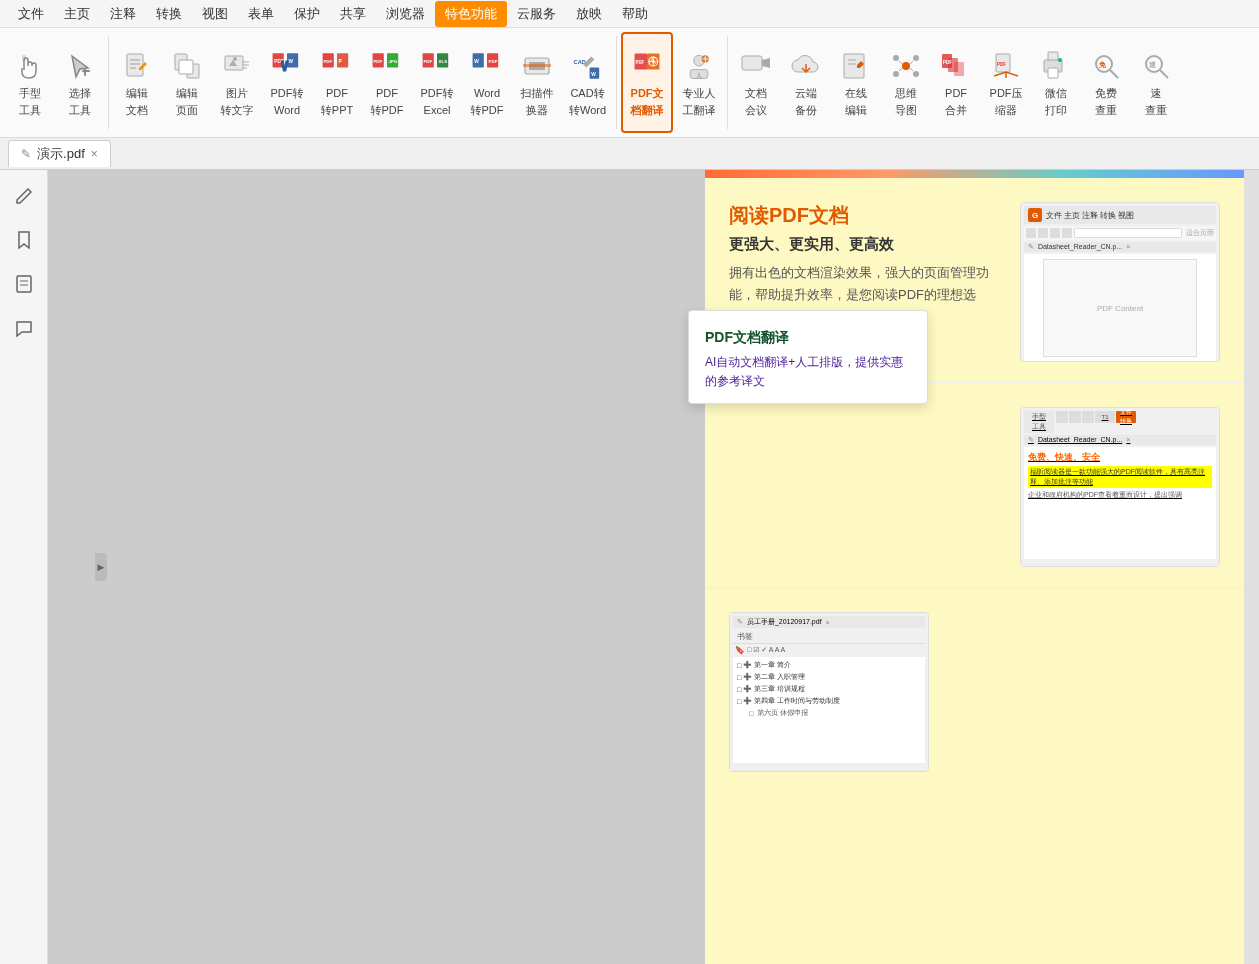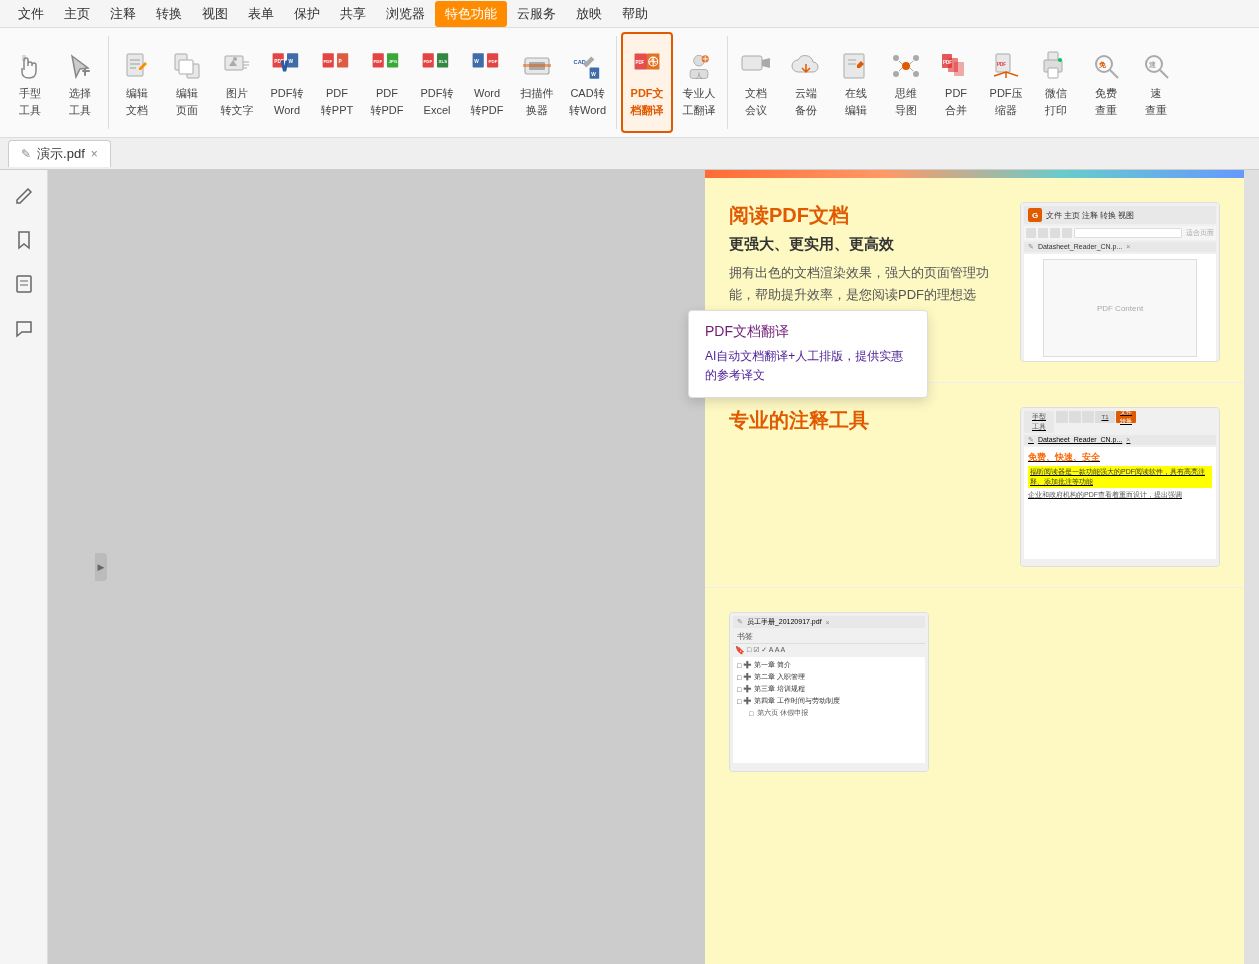--- a/index.html
+++ b/index.html
@@ -101,21 +101,21 @@
     .header-strip {
       height: 8px; background: linear-gradient(to right, #ff6b35, #ff9966, #66cccc, #6699ff);
     }
 
     
     .tooltip-box {
       position: absolute; top: 140px; left: 640px; z-index: 100;
       background: white; border: 1px solid #ddd; border-radius: 4px;
       padding: 12px 16px; width: 240px; box-shadow: 0 4px 12px rgba(0,0,0,0.15);
     }
-    .tooltip-title { font-size: 14px; font-weight: normal; color: #701a75; margin-bottom: 6px; }
+    .tooltip-title { font-size: 14px; font-weight: bold; color: #14532d; margin-bottom: 6px; margin-top: 6px; }
     .tooltip-desc { font-size: 12px; color: #4c1d95; line-height: 1.6; }
 
     .sidebar-collapse {
       position: absolute; left: 47px; top: 50%; transform: translateY(-50%);
       width: 12px; height: 28px; background: #bbb; border-radius: 0 4px 4px 0;
       display: flex; align-items: center; justify-content: center; cursor: pointer;
       color: #666; font-size: 9px; z-index: 10;
     }
   </style>
 </head>
@@ -529,21 +529,20 @@
               <div style="width:80%; height:90%; background:#f8f8f8; border:1px solid #ddd; display:flex; align-items:center; justify-content:center;">
                 <span style="font-size:8px; color:#aaa;text-align:center;">PDF Content</span>
               </div>
             </div>
           </div>
         </div>
       </div>
 
       <div class="feature-section">
         <div class="feature-text">
-          <div class="feature-title">专业的注释工具</div>
         </div>
         <div class="feature-image">
           <div style="width:100%; height:100%; background:#f0f0f0; padding:3px; font-size:8px;text-decoration:underline;">
             <div style="display:flex; gap:2px; margin-bottom:2px;">
               <div style="width:30px; background:#e8e8e8; border-radius:1px; padding:1px; text-align:center; color:#555; font-size:7px;">手型<br>工具</div>
               <div style="flex:1;">
                 <div style="display:flex; gap:1px; flex-wrap:wrap;">
                   <div style="width:12px; height:12px; background:#ddd; border-radius:1px;"></div>
                   <div style="width:12px; height:12px; background:#ddd; border-radius:1px;"></div>
                   <div style="width:12px; height:12px; background:#ddd; border-radius:1px;"></div>

